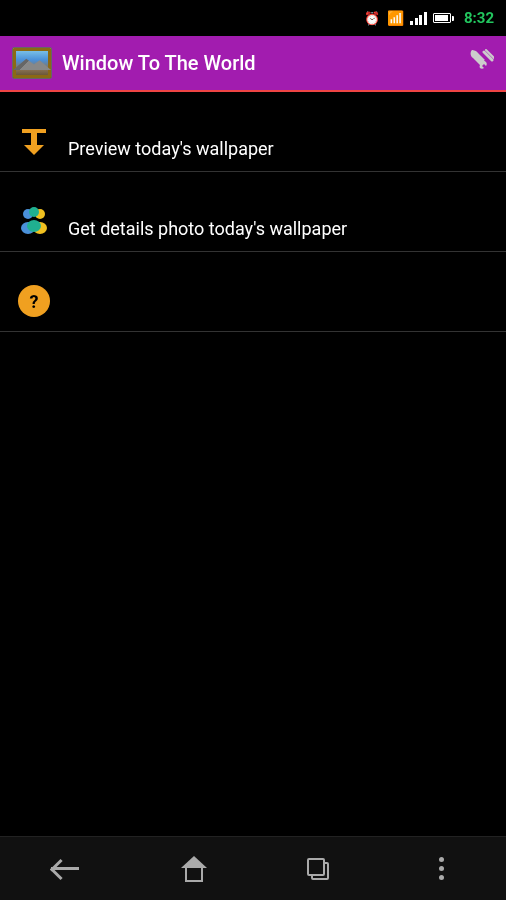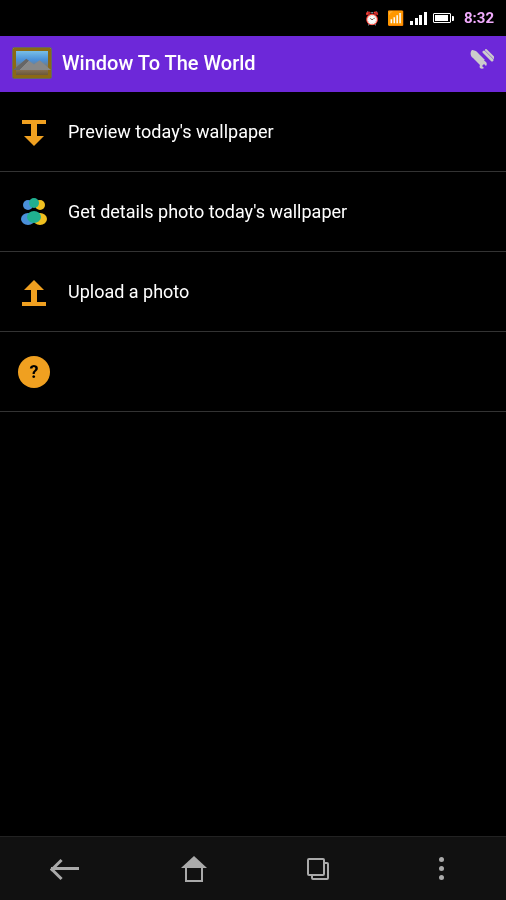--- a/index.html
+++ b/index.html
@@ -24,34 +24,34 @@
       padding: 0 12px;
       gap: 6px;
     }
 
     .status-icon {
       color: #fff;
       font-size: 13px;
     }
 
     .status-time {
-      color: #f0abfc;
+      color: #22c55e;
       font-size: 15px;
       font-weight: bold;
       margin-left: 4px;
     }
 
     
     #app-bar {
       height: 56px;
-      background: #6d28d9;
+      background: #a21caf;
       display: flex;
       align-items: center;
       padding: 0 12px;
-      border-bottom: 2px solid #6d28d9;
+      border-bottom: 2px solid #ef4444;
       justify-content: space-between;
     }
 
     #app-bar-left {
       display: flex;
       align-items: center;
       gap: 10px;
     }
 
     .app-icon {
@@ -97,22 +97,22 @@
       font-size: 24px;
     }
 
     
     #menu-list {
       list-style: none;
     }
 
     .menu-item {
       display: flex;
-      align-items: center;
-      padding: 0 16px;
+      align-items: flex-end;
+      padding: 12px 16px;
       height: 80px;
       border-bottom: 1px solid #333;
       cursor: pointer;
       gap: 16px;
     }
 
     .menu-item-icon {
       width: 36px;
       height: 36px;
       display: flex;
@@ -352,33 +352,20 @@
         <circle cx="23" cy="10" r="5" fill="#f0c020"></circle>
         <ellipse cx="23" cy="24" rx="7" ry="6" fill="#f0c020"></ellipse>
 
         <circle cx="17" cy="8" r="5" fill="#20b090"></circle>
         <ellipse cx="17" cy="22" rx="7" ry="6" fill="#20b090"></ellipse>
       </svg>
     </div>
     <span class="menu-item-text">Get details photo today's wallpaper</span>
   </li>
 
-  <li class="menu-item">
-    <div class="menu-item-icon">
-      <svg width="32" height="32" viewBox="0 0 32 32">
-
-        <polygon points="6,14 26,14 16,4" fill="#f0a020"></polygon>
-
-        <rect x="13" y="14" width="6" height="12" fill="#f0a020"></rect>
-
-        <rect x="4" y="26" width="24" height="4" fill="#f0a020"></rect>
-      </svg>
-    </div>
-    <span class="menu-item-text">Upload a photo</span>
-  </li>
 
   <li class="menu-item">
     <div class="menu-item-icon">
       <div class="question-icon">?</div>
     </div>
   </li>
 
 </ul>
 
 <div id="bottom-nav">

